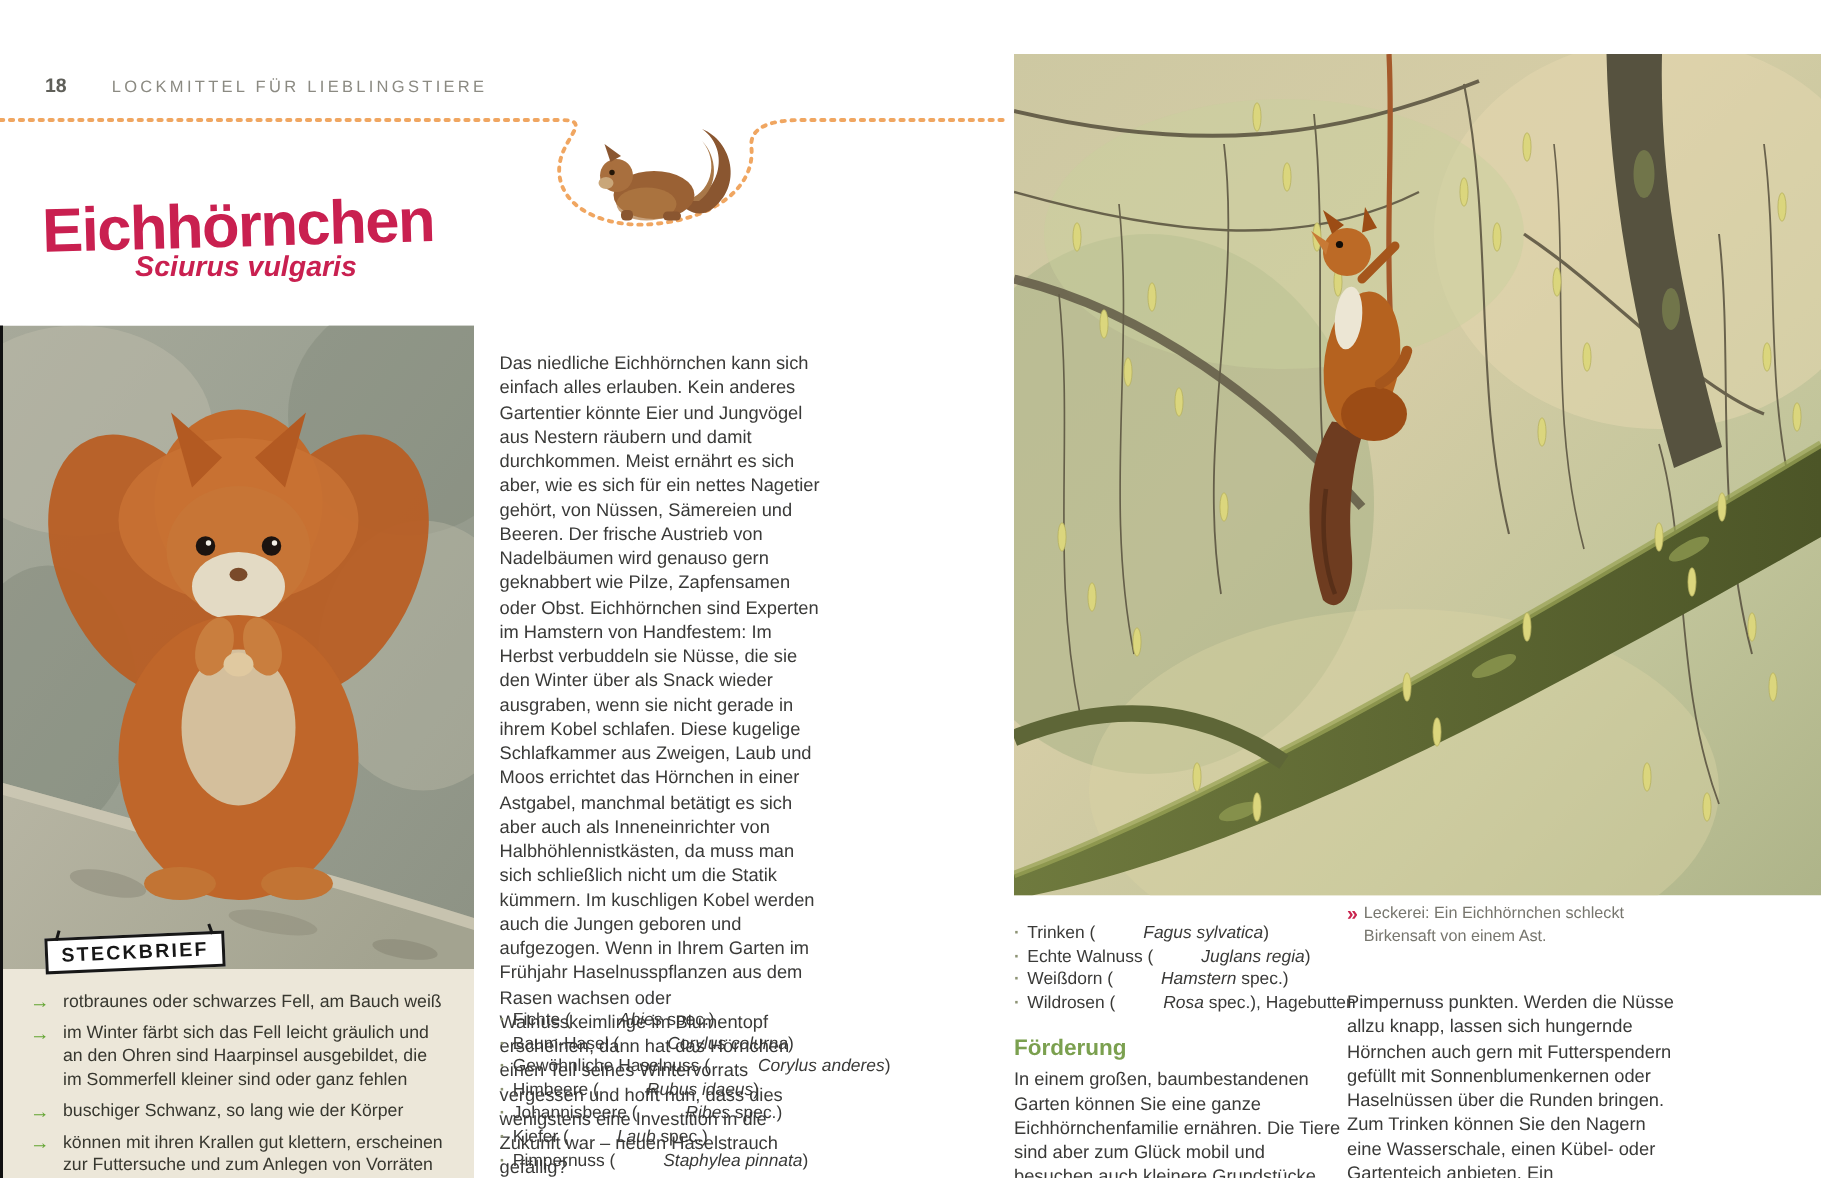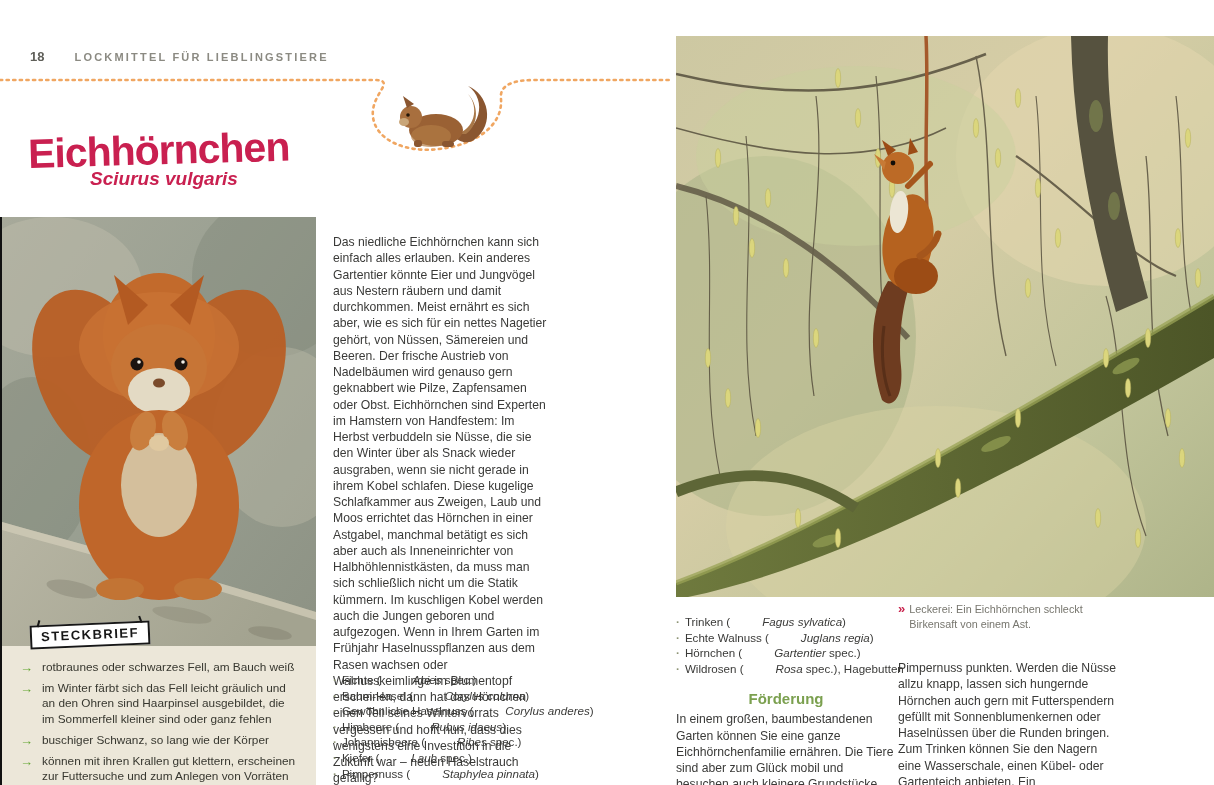--- a/index.html
+++ b/index.html
@@ -3,21 +3,21 @@
 <meta charset="utf-8">
 <style>
   html,body{margin:0;padding:0;background:#ffffff;}
   .page{
     position:relative;width:1214px;height:755px;overflow:hidden;
     background:#ffffff;font-family:"Liberation Sans",sans-serif;color:#3a3a38;margin-top:36px;
   }
   
   .runninghead{position:absolute;top:13px;left:30px;display:flex;align-items:baseline;gap:30px;}
   .pagenum{font-size:13px;font-weight:bold;color:#5f5f59;}
-  .runhead-title{font-size:11px;letter-spacing:2.2px;color:#8b8a82;font-weight:bold;}
+  .runhead-title{font-size:11px;letter-spacing:2.2px;color:#8b8a82;font-weight:normal;}
   .deco-top{position:absolute;top:0;left:0;pointer-events:none;}
   
   .title{
     position:absolute;left:28px;top:94px;width:280px;margin:0;
     font-size:41px;font-weight:900;color:#c92050;letter-spacing:-1px;
     transform:rotate(-1.6deg);line-height:1;
   }
   .subtitle{
     position:absolute;left:28px;top:132px;width:272px;text-align:center;
     font-size:19px;font-style:italic;font-weight:bold;color:#c92050;
@@ -44,21 +44,21 @@
   
   .col-intro{position:absolute;left:333px;top:198px;width:214px;}
   .col-intro p{margin:0;font-size:12.2px;line-height:16.25px;color:#3a3a38;}
   .block-plants1{position:absolute;left:333px;top:636px;width:230px;}
   .greenhead{margin:0 0 4px 0;font-size:15px;font-weight:bold;color:#7ba04f;}
   ul.plants{list-style:none;margin:0;padding:0;}
   ul.plants li{font-size:11.6px;line-height:15.6px;white-space:nowrap;color:#3a3a38;}
   ul.plants .dot{color:#8d9374;margin-right:5px;font-weight:bold;}
   ul.plants i{font-style:italic;padding-left:32px;}
   .col2{position:absolute;left:676px;top:578px;width:220px;}
-  .col2 .greenhead{margin:14px 0 4px 0;text-align:center;}
+  .col2 .greenhead{margin:14px 0 4px 0;}
   .col2 p{margin:0;font-size:12.2px;line-height:16.25px;}
   .caption{position:absolute;left:898px;top:566px;width:212px;font-size:10.8px;line-height:14.5px;color:#77766e;display:flex;gap:6px;}
   .cap-marker{color:#c9244e;font-weight:bold;font-size:13px;line-height:13px;letter-spacing:-2px;}
   .col3{position:absolute;left:898px;top:624px;width:222px;}
   .col3 p{margin:0;font-size:12.2px;line-height:16.25px;}
   
   .edge-left{position:absolute;left:0;top:181px;width:2px;height:591px;background:#111;}
   .edge-bottom{position:absolute;left:0;top:772px;width:1214px;height:13px;background:#0b0b0b;}
 </style>
 </head>
@@ -292,21 +292,21 @@
 
   <div class="caption">
     <span class="cap-marker">»</span>
     <span>Leckerei: Ein Eichhörnchen schleckt Birkensaft von einem Ast.</span>
   </div>
 
   <div class="col2">
     <ul class="plants">
       <li><span class="dot">·</span><span>Trinken (</span><i>Fagus sylvatica</i><span>)</span></li>
       <li><span class="dot">·</span><span>Echte Walnuss (</span><i>Juglans regia</i><span>)</span></li>
-      <li><span class="dot">·</span><span>Hörnchen (</span><i>Gartentier</i><span> spec.)</span></li>
+      <li><span class="dot">·</span><span>Weißdorn (</span><i>Hamstern</i><span> spec.)</span></li>
       <li><span class="dot">·</span><span>Wildrosen (</span><i>Rosa</i><span> spec.), Hagebutten</span></li>
     </ul>
     <h2 class="greenhead">Förderung</h2>
     <p>In einem großen, baumbestandenen Garten können Sie eine ganze Eichhörnchenfamilie ernähren. Die Tiere sind aber zum Glück mobil und besuchen auch kleinere Grundstücke ohne hohe Bäume. Hier können Sie mit Beerensträuchern, Hasel- oder</p>
   </div>
 
   <div class="col3">
     <p>Pimpernuss punkten. Werden die Nüsse allzu knapp, lassen sich hungernde Hörnchen auch gern mit Futterspendern gefüllt mit Sonnenblumenkernen oder Haselnüssen über die Runden bringen. Zum Trinken können Sie den Nagern eine Wasserschale, einen Kübel- oder Gartenteich anbieten. Ein Halbhöhlennistkasten an der Hauswand kann zum Nestbau einladen.</p>
   </div>
 

